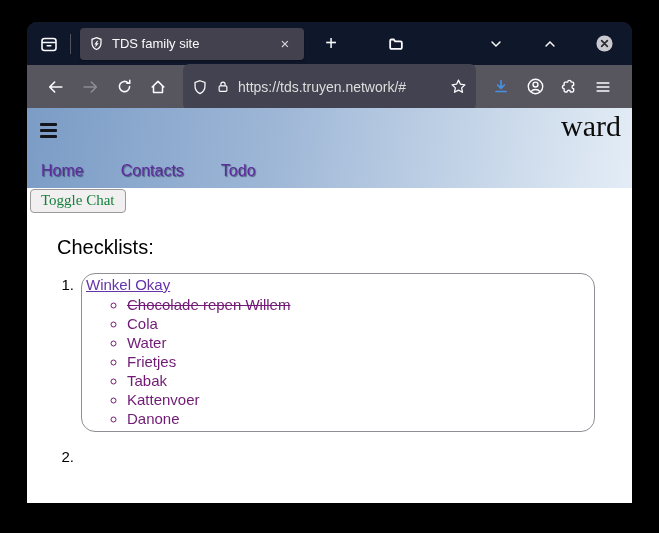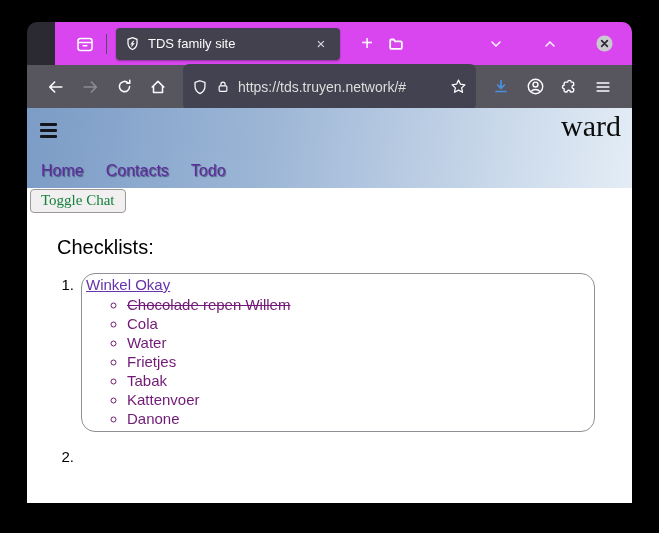--- a/index.html
+++ b/index.html
@@ -5,21 +5,21 @@
   * { margin:0; padding:0; box-sizing:border-box; }
   html,body { width:659px; height:533px; background:#000; font-family:"Liberation Sans", sans-serif; }
   .stage { position:relative; width:659px; height:533px; background:#000; overflow:hidden; }
 
   
   .window { position:absolute; left:27px; top:22px; width:605px; height:481px;
             border-radius:10px 10px 0 0; overflow:hidden; display:flex; flex-direction:column;
             background:#2b2a33; }
 
   
-  .tabbar { height:43px; background:#d946ef; display:flex; align-items:center; padding:0 14px 0 16px; flex:0 0 auto;margin-left:28px; }
+  .tabbar { height:43px; background:#0f172a; display:flex; align-items:center; padding:0 14px 0 8px; flex:0 0 auto; }
   .tb-iconbtn { width:28px; height:28px; display:flex; align-items:center; justify-content:center; border-radius:4px; flex:0 0 auto; }
   .tb-sep { width:1px; height:20px; background:#52515c; margin:0 9px 0 7px; }
   .tab { width:224px; height:32px; background:#42414d; border-radius:4px; display:flex; align-items:center;
          padding:0 9px; gap:8px; color:#fbfbfe; box-shadow:0 1px 2px rgba(0,0,0,.35); }
   .tab-title { font-size:13px; color:#fbfbfe; white-space:nowrap; overflow:hidden; flex:1; }
   .tab-close { margin-left:auto; width:20px; height:20px; display:flex; align-items:center; justify-content:center;
                color:#d8d8de; font-size:15px; border-radius:3px; }
   .newtab { color:#fbfbfe; font-size:20px; font-weight:400; margin-left:14px; width:26px; height:26px;
             display:flex; align-items:center; justify-content:center; }
   .tb-right { margin-left:auto; display:flex; align-items:center; }
@@ -34,21 +34,21 @@
   .url-text { flex:1; min-width:0; font-size:14px; color:#dededd; white-space:nowrap; overflow:hidden; }
   svg.ic { display:block; }
 
   
   .content { flex:1; background:#fff; position:relative; overflow:hidden; }
 
   .site-header { height:80px; background:linear-gradient(98deg,#7b9cc6 0%,#9db6d6 40%,#e4edf6 100%); position:relative; }
   .page-burger { position:absolute; left:13px; top:15px; width:17px; cursor:pointer; }
   .page-burger div { height:3px; background:#14141c; margin-bottom:3px; border-radius:1px; }
   .brand { position:absolute; right:11px; top:1px; font-family:"Liberation Serif", serif; font-size:30px; color:#0c0c0c; }
-  .site-nav { position:absolute; left:10px; bottom:7px; display:flex; gap:14px; font-size:16px; }
+  .site-nav { position:absolute; left:10px; bottom:7px; display:flex; gap:29px; font-size:16px; }
   .site-nav a { color:#5e2b9e; text-decoration:none; text-shadow:1px 1px 1px rgba(15,20,45,.55); padding:1px 4px; border-radius:2px; }
   .site-nav a.active { background:rgba(56,66,92,.48); }
 
   .toggle-chat { display:inline-block; margin:1px 0 0 3px; font-family:"Liberation Serif", serif; font-size:15px;
                  color:#15803d; background:#f1efef; border:1px solid #9b9a97; border-radius:4px; padding:2px 10px 3px; }
 
   .page-heading { margin:23px 0 14px 30px; font-size:20px; font-weight:normal; color:#000; }
 
   .olist { }
   .olist-row { display:flex; margin-bottom:13px; }

